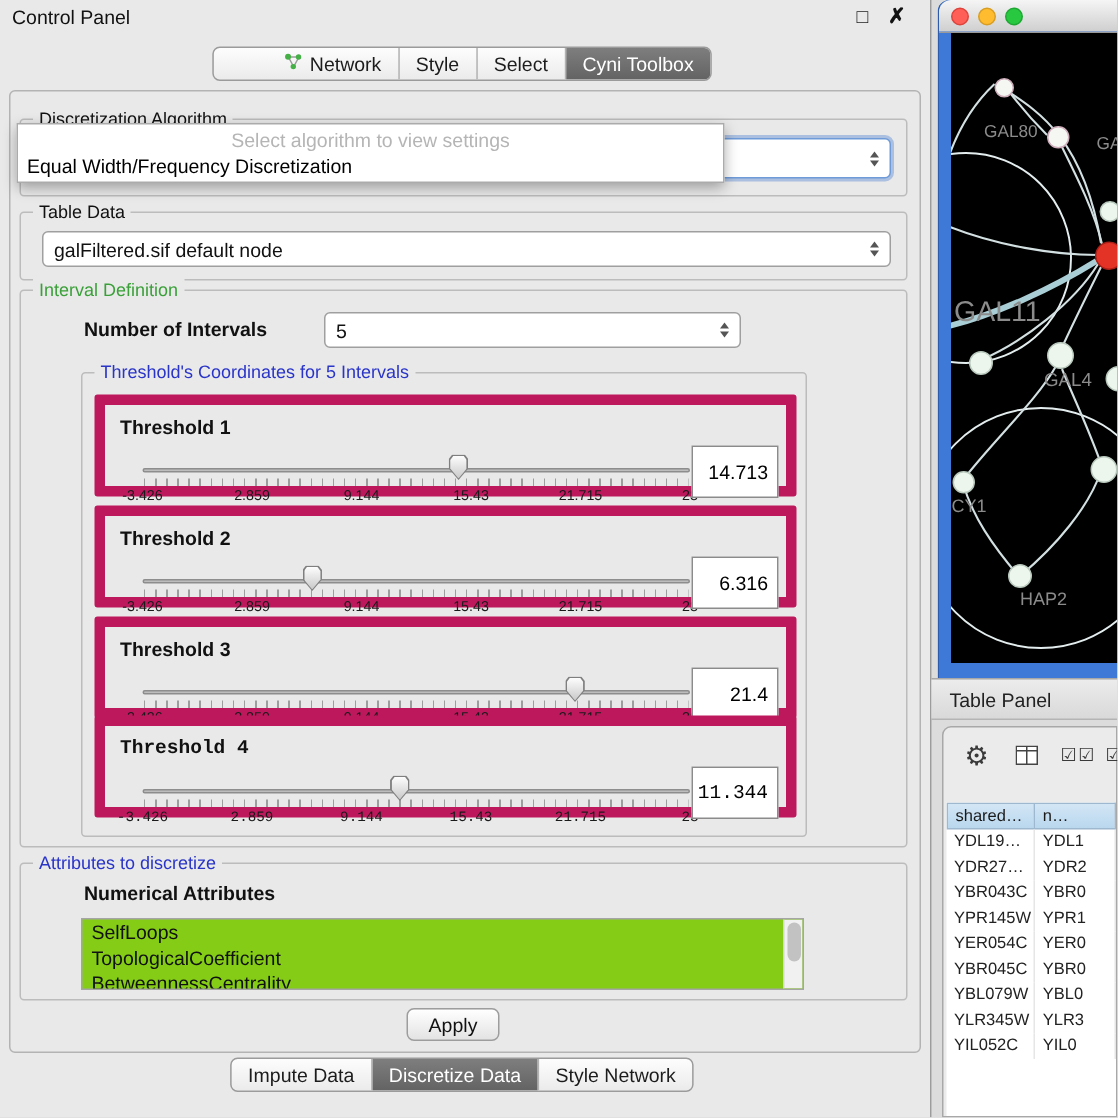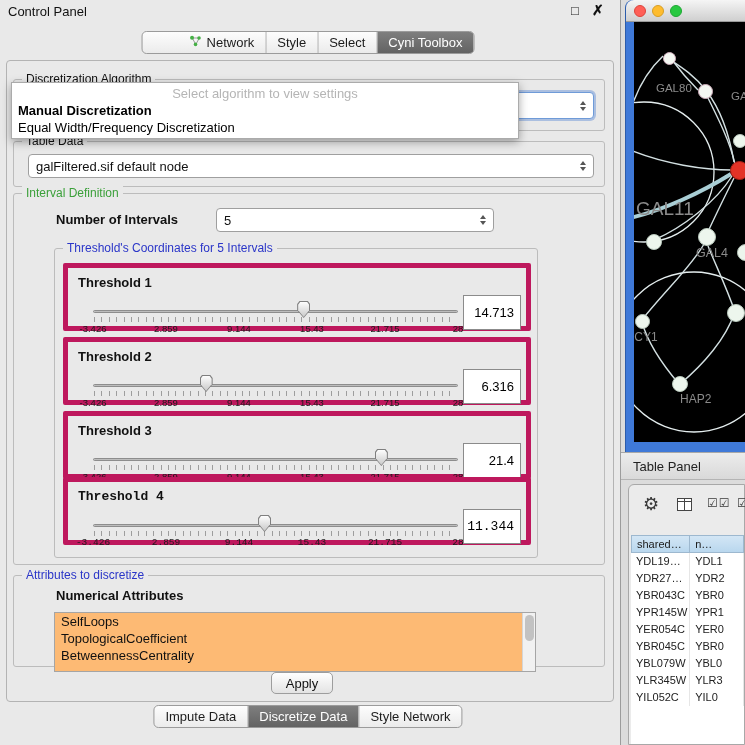--- a/index.html
+++ b/index.html
@@ -26,42 +26,42 @@
   .gt-green { color:#3ba03a; }
   .gt-blue  { color:#2a35c8; }
 
   .combo { position:absolute; display:flex; align-items:center; background:#fff; border:1px solid #9f9f9f; border-radius:4px; font-size:13px; color:#111; padding:0 7px; }
   .combo.focused { border-color:#6f9bd8; box-shadow:0 0 0 2px rgba(110,150,215,.5); }
   .arrows { margin-left:auto; display:flex; flex-direction:column; gap:2px; align-items:center; }
   .arrows i { display:block; width:0; height:0; border-left:3.5px solid transparent; border-right:3.5px solid transparent; }
   .arrows .up { border-bottom:4.5px solid #555; }
   .arrows .down { border-top:4.5px solid #555; }
 
-  #algo-popup { position:absolute; left:4px; top:21px; width:508px; background:#fff; border:1px solid #ababab; box-shadow:0 3px 9px rgba(0,0,0,.35); z-index:40; padding:2px 0; }
+  #algo-popup { position:absolute; left:4px; top:21px; width:472px; background:#fff; border:1px solid #ababab; box-shadow:0 3px 9px rgba(0,0,0,.35); z-index:40; padding:2px 0; }
   .popup-placeholder { height:17px; line-height:17px; text-align:center; color:#b5b5b5; font-size:13px; }
   .popup-option { height:17px; line-height:17px; padding:0 6px; font-size:13px; color:#000; }
   .popup-option.bold { font-weight:bold; }
 
   .big-label { position:absolute; font-size:13px; font-weight:bold; color:#111; white-space:nowrap; }
 
   
-  .tbox { position:absolute; left:8px; width:468px; height:68px; border:5px solid #be185d; border-radius:2px; }
+  .tbox { position:absolute; left:8px; width:468px; height:68px; border:7px solid #be185d; border-radius:2px; }
   .tbox-label { position:absolute; left:10px; top:7px; font-size:13px; font-weight:bold; color:#111; }
   .slider { position:absolute; left:25px; top:32px; width:365px; height:34px; }
   .track { position:absolute; left:0; right:0; top:10px; height:3px; background:#bdbdbd; border:1px solid #8d8d8d; border-radius:2px; }
   .ticks { position:absolute; left:1px; right:1px; top:17px; height:5px; background:repeating-linear-gradient(to right,#9d9d9d 0 1px,transparent 1px 7.4px); }
   .tick-labels { position:absolute; left:0; right:0; top:23px; height:11px; font-size:9.5px; color:#1a1a1a; }
   .tick-labels span { position:absolute; transform:translateX(-50%); white-space:nowrap; }
   .p0{left:0}.p1{left:20%}.p2{left:40%}.p3{left:60%}.p4{left:80%}.p5{left:100%}
   .thumb { position:absolute; top:1px; width:13px; height:17px; background:#7f7f7f; clip-path:polygon(18% 0,82% 0,100% 18%,100% 55%,50% 100%,0 55%,0 18%); }
   .thumb::after { content:""; position:absolute; inset:1px; background:linear-gradient(#fdfdfd,#c9c9c9); clip-path:polygon(18% 0,82% 0,100% 18%,100% 55%,50% 100%,0 55%,0 18%); }
   .vbox { position:absolute; right:5px; top:27px; width:58px; height:35px; background:#fff; border:1px solid #8b8b8b; font-size:13px; color:#000000; display:flex; align-items:center; justify-content:flex-end; padding-right:6px; }
 
   
-  #attr-list { position:absolute; left:40px; top:36px; width:482px; height:60px; background:#fdba74; border:1px solid #a5a5a5; overflow:hidden; font-size:13px; color:#111; }
+  #attr-list { position:absolute; left:40px; top:36px; width:482px; height:48px; background:#84cc16; border:1px solid #a5a5a5; overflow:hidden; font-size:13px; color:#111; }
   #attr-list .li { height:17px; line-height:17px; padding-left:6px; }
   #attr-scrollbar { position:absolute; right:0; top:0; bottom:0; width:13px; background:#f1f1f1; border-left:1px solid #d5d5d5; }
   #attr-scrollbar .sthumb { position:absolute; left:1.5px; top:2px; width:9px; height:26px; background:#c2c2c2; border-radius:5px; }
 
   #apply-btn { position:absolute; left:264px; top:611px; width:62px; height:22px; background:linear-gradient(#ffffff,#e3e3e3); border:1px solid #9d9d9d; border-radius:5px; font-size:13px; color:#111; display:flex; align-items:center; justify-content:center; }
 
   
   #network-window { position:absolute; left:625px; top:0; width:120px; height:452px; background:#3f79d8; border-top-left-radius:8px; border-left:1px solid #2c5cab; }
   #net-titlebar { position:absolute; left:0; top:0; right:0; height:22px; background:linear-gradient(#f5f5f5,#cfcfcf); border-top-left-radius:8px; border-bottom:1px solid #9a9a9a; }
   .light { position:absolute; top:5px; width:12px; height:12px; border-radius:50%; }
@@ -128,21 +128,20 @@
         <div class="combo focused" style="left:12px; top:12px; width:568px; height:27px;">
           <span class="arrows">
               <i class="up"></i>
               <i class="down"></i>
             </span>
         </div>
       </div>
 
       <div id="algo-popup">
         <div class="popup-placeholder">Select algorithm to view settings</div>
-        <div class="popup-option bold">Manual Discretization</div>
         <div class="popup-option">Equal Width/Frequency Discretization</div>
       </div>
 
       <div class="group" style="left:6px; top:80px; width:592px; height:46px;">
         <span class="group-title">Table Data</span>
         <div class="combo" style="left:14px; top:12px; width:566px; height:24px;gap:36px;">
           <span>galFiltered.sif default node</span>
           <span class="arrows">
               <i class="up"></i>
               <i class="down"></i>

